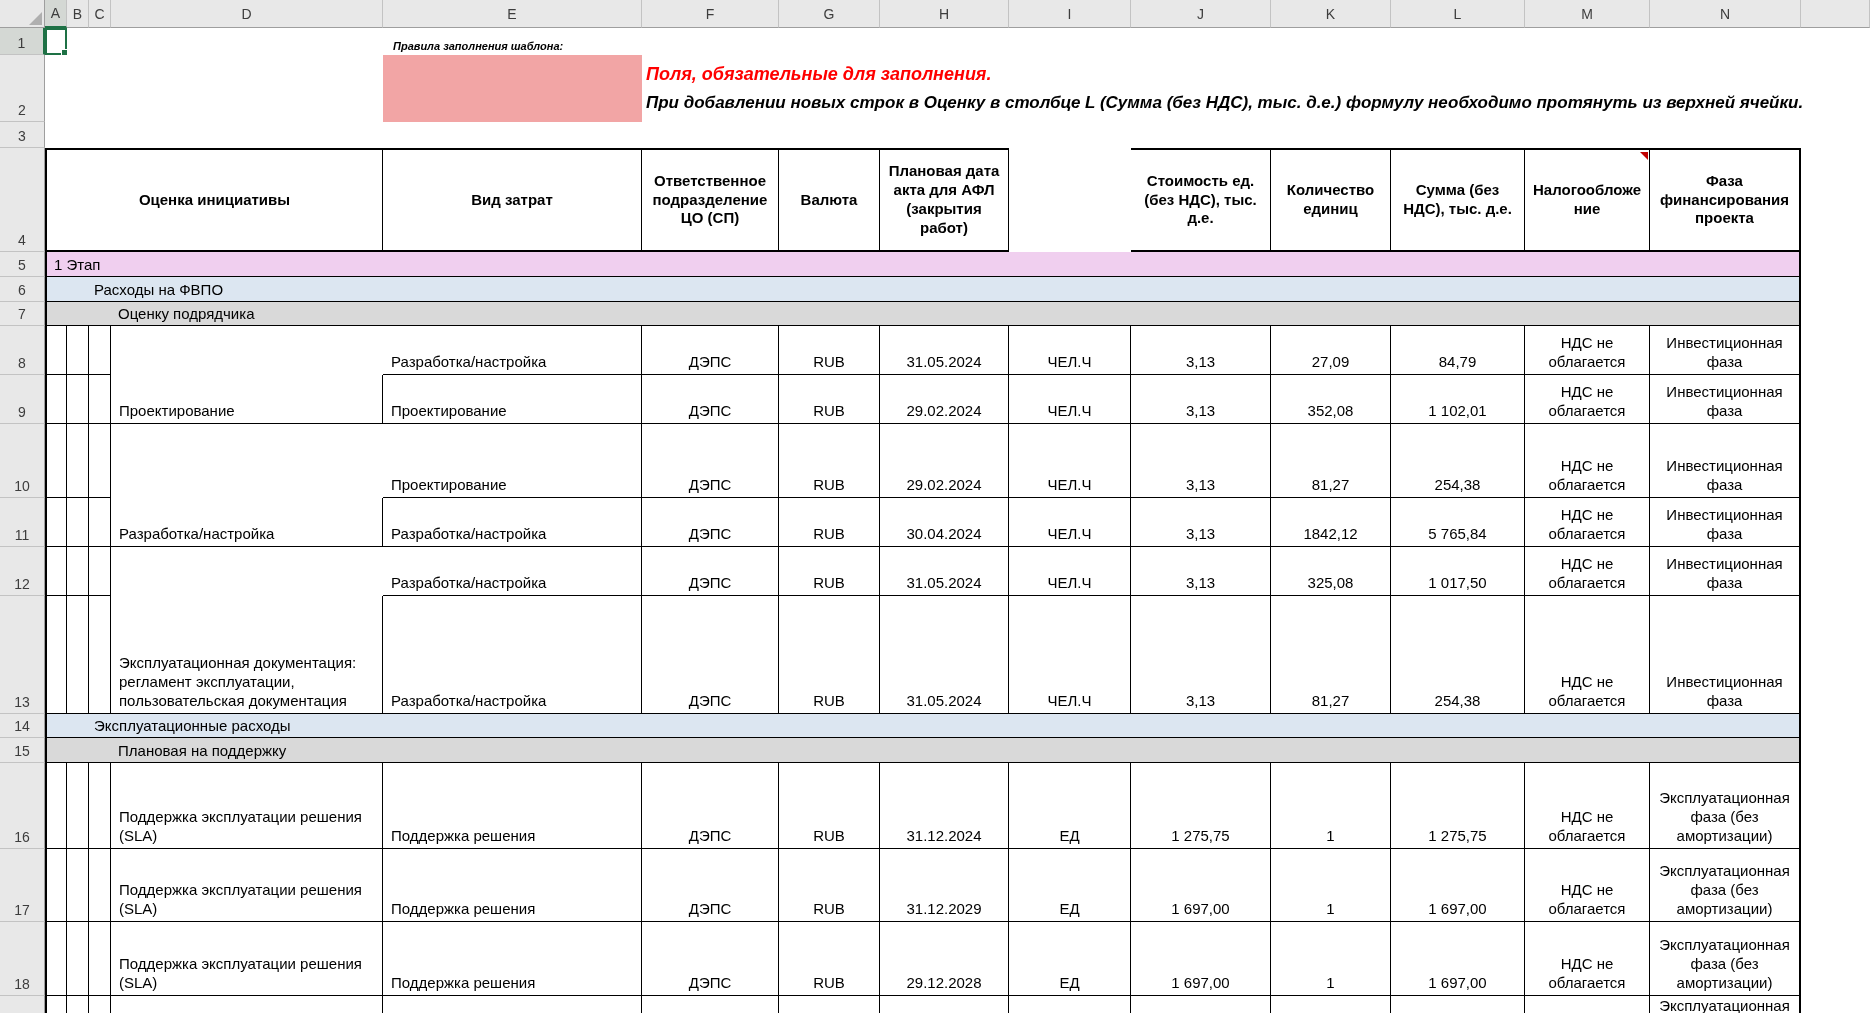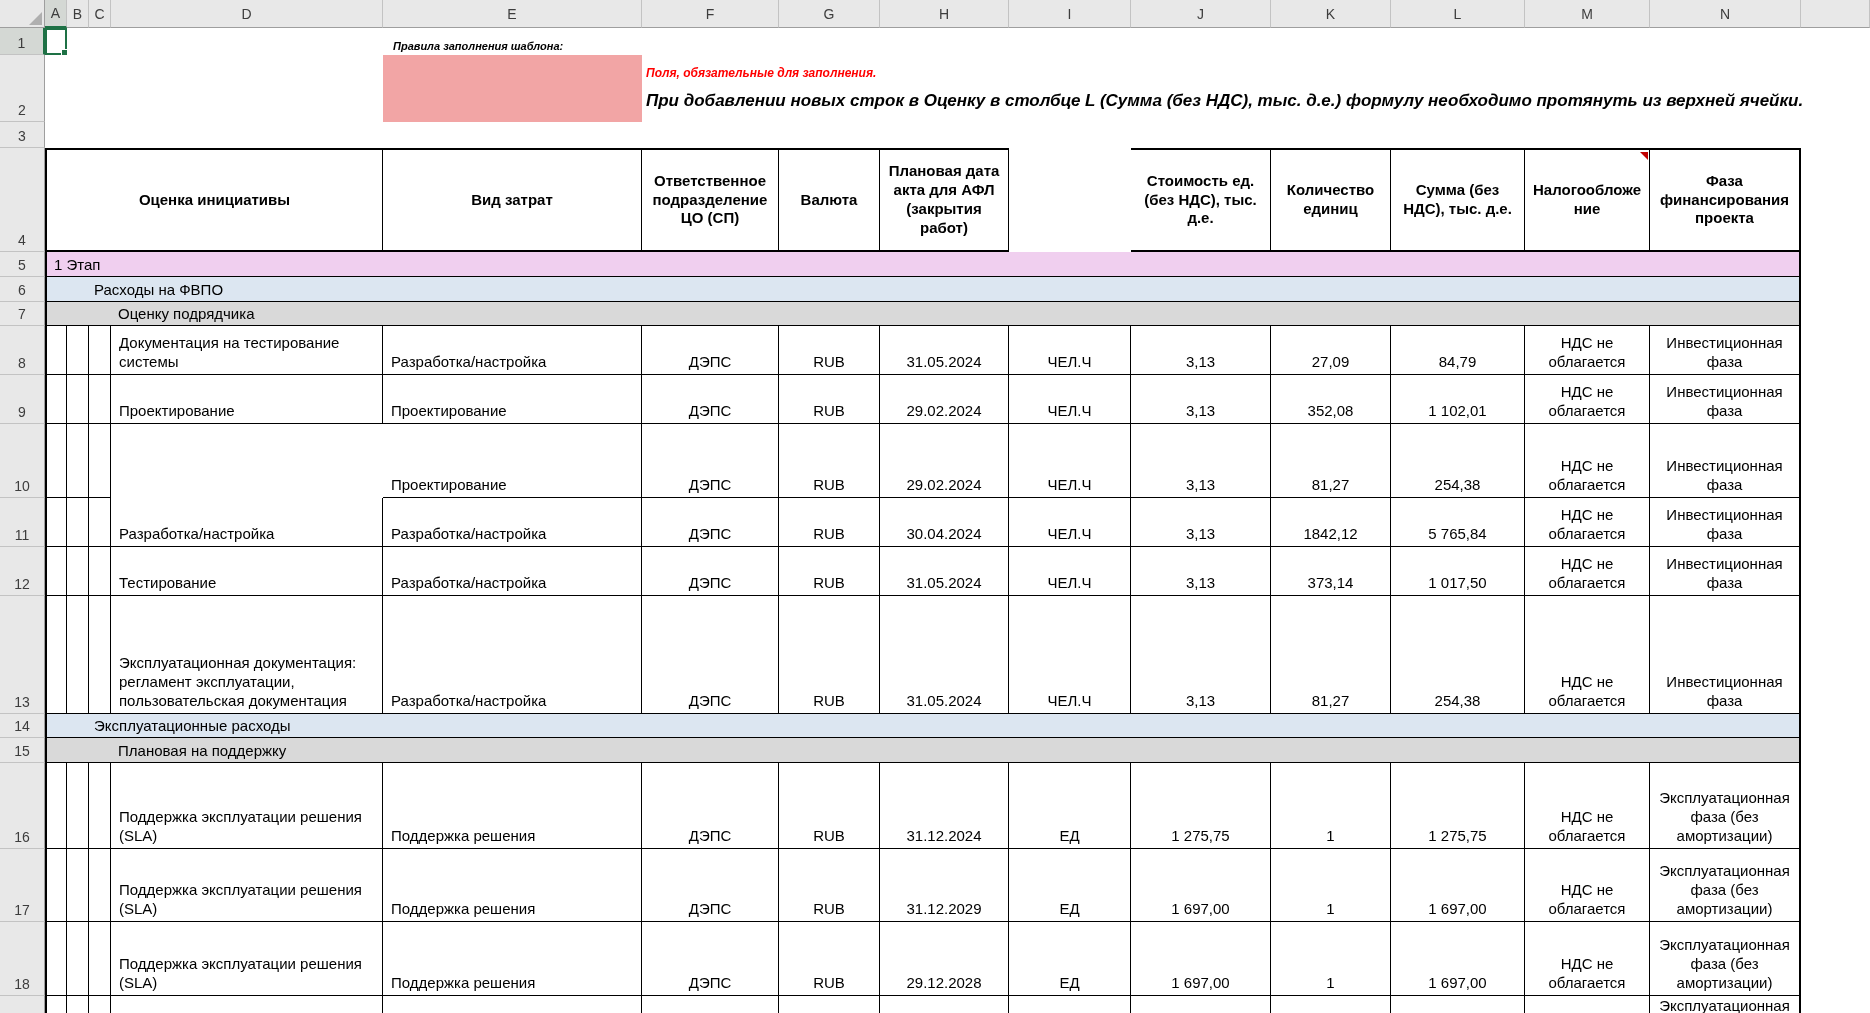--- a/index.html
+++ b/index.html
@@ -26,21 +26,21 @@
   .rh { background:#E8E8E8; border-bottom:1px solid #C3C3C3; border-right:1px solid #9E9E9E;
     display:flex; align-items:flex-end; justify-content:center; font-size:14px; color:#3d3d3d; padding-bottom:3px; }
   .rh.active { background:#D4D8D4; border-right:2px solid #1E7145; }
   .rh.clip { align-items:flex-start; padding-top:40px; }
 
   
   .note-title { display:flex; align-items:flex-end; padding:0 0 3px 10px;
     font-size:11px; font-weight:bold; font-style:italic; white-space:nowrap; }
   .required-cell { background:#F2A5A5; }
   .note-block { display:flex; flex-direction:column; justify-content:space-evenly; padding-left:4px; white-space:nowrap; }
-  .note-required { color:#FF0000; font-size:12px; font-weight:bold; font-style:italic; }
+  .note-required { color:#FF0000; font-size:18px; font-weight:bold; font-style:italic; }
   .note-formula { color:#000; font-size:17px; font-weight:bold; font-style:italic; }
 
   
   .hd { background:#fff; font-weight:bold; font-size:15px; line-height:1.26;
     display:flex; align-items:center; justify-content:center; text-align:center; padding:2px 4px;
     border-top:2px solid #000; border-bottom:2px solid #000; border-right:1px solid #000; }
   .hd.first { border-left:2px solid #000; }
   .hd.lastc { border-right:2px solid #000; }
   .hd.brk { word-break:break-word; }
 
@@ -134,21 +134,20 @@
 
   <div class="grp stage" style="grid-area:6/2/7/16">1 Этап</div>
   <div class="grp sec" style="grid-area:7/2/8/16">Расходы на ФВПО</div>
   <div class="grp sub" style="grid-area:8/2/9/16">Оценку подрядчика</div>
   <div class="grp sec" style="grid-area:15/2/16/16">Эксплуатационные расходы</div>
   <div class="grp sub" style="grid-area:16/2/17/16">Плановая на поддержку</div>
 
   <div class="td cl" style="grid-area:9/2"></div>
   <div class="td" style="grid-area:9/3"></div>
   <div class="td" style="grid-area:9/4"></div>
-  <div class="td l" style="grid-area:9/5">Документация на тестирование системы</div>
   <div class="td l" style="grid-area:9/6">Разработка/настройка</div>
   <div class="td c" style="grid-area:9/7">ДЭПС</div>
   <div class="td c" style="grid-area:9/8">RUB</div>
   <div class="td c" style="grid-area:9/9">31.05.2024</div>
   <div class="td c" style="grid-area:9/10">ЧЕЛ.Ч</div>
   <div class="td c" style="grid-area:9/11">3,13</div>
   <div class="td c" style="grid-area:9/12">27,09</div>
   <div class="td c" style="grid-area:9/13">84,79</div>
   <div class="td c" style="grid-area:9/14">НДС не облагается</div>
   <div class="td c lastc" style="grid-area:9/15">Инвестиционная фаза</div>
@@ -193,28 +192,27 @@
   <div class="td c" style="grid-area:12/10">ЧЕЛ.Ч</div>
   <div class="td c" style="grid-area:12/11">3,13</div>
   <div class="td c" style="grid-area:12/12">1842,12</div>
   <div class="td c" style="grid-area:12/13">5 765,84</div>
   <div class="td c" style="grid-area:12/14">НДС не облагается</div>
   <div class="td c lastc" style="grid-area:12/15">Инвестиционная фаза</div>
 
   <div class="td cl" style="grid-area:13/2"></div>
   <div class="td" style="grid-area:13/3"></div>
   <div class="td" style="grid-area:13/4"></div>
-  <div class="td l" style="grid-area:13/5">Тестирование</div>
   <div class="td l" style="grid-area:13/6">Разработка/настройка</div>
   <div class="td c" style="grid-area:13/7">ДЭПС</div>
   <div class="td c" style="grid-area:13/8">RUB</div>
   <div class="td c" style="grid-area:13/9">31.05.2024</div>
   <div class="td c" style="grid-area:13/10">ЧЕЛ.Ч</div>
   <div class="td c" style="grid-area:13/11">3,13</div>
-  <div class="td c" style="grid-area:13/12">373,14</div>
+  <div class="td c" style="grid-area:13/12">325,08</div>
   <div class="td c" style="grid-area:13/13">1 017,50</div>
   <div class="td c" style="grid-area:13/14">НДС не облагается</div>
   <div class="td c lastc" style="grid-area:13/15">Инвестиционная фаза</div>
 
   <div class="td cl" style="grid-area:14/2"></div>
   <div class="td" style="grid-area:14/3"></div>
   <div class="td" style="grid-area:14/4"></div>
   <div class="td l" style="grid-area:14/5">Эксплуатационная документация: регламент эксплуатации, пользовательская документация</div>
   <div class="td l" style="grid-area:14/6">Разработка/настройка</div>
   <div class="td c" style="grid-area:14/7">ДЭПС</div>

